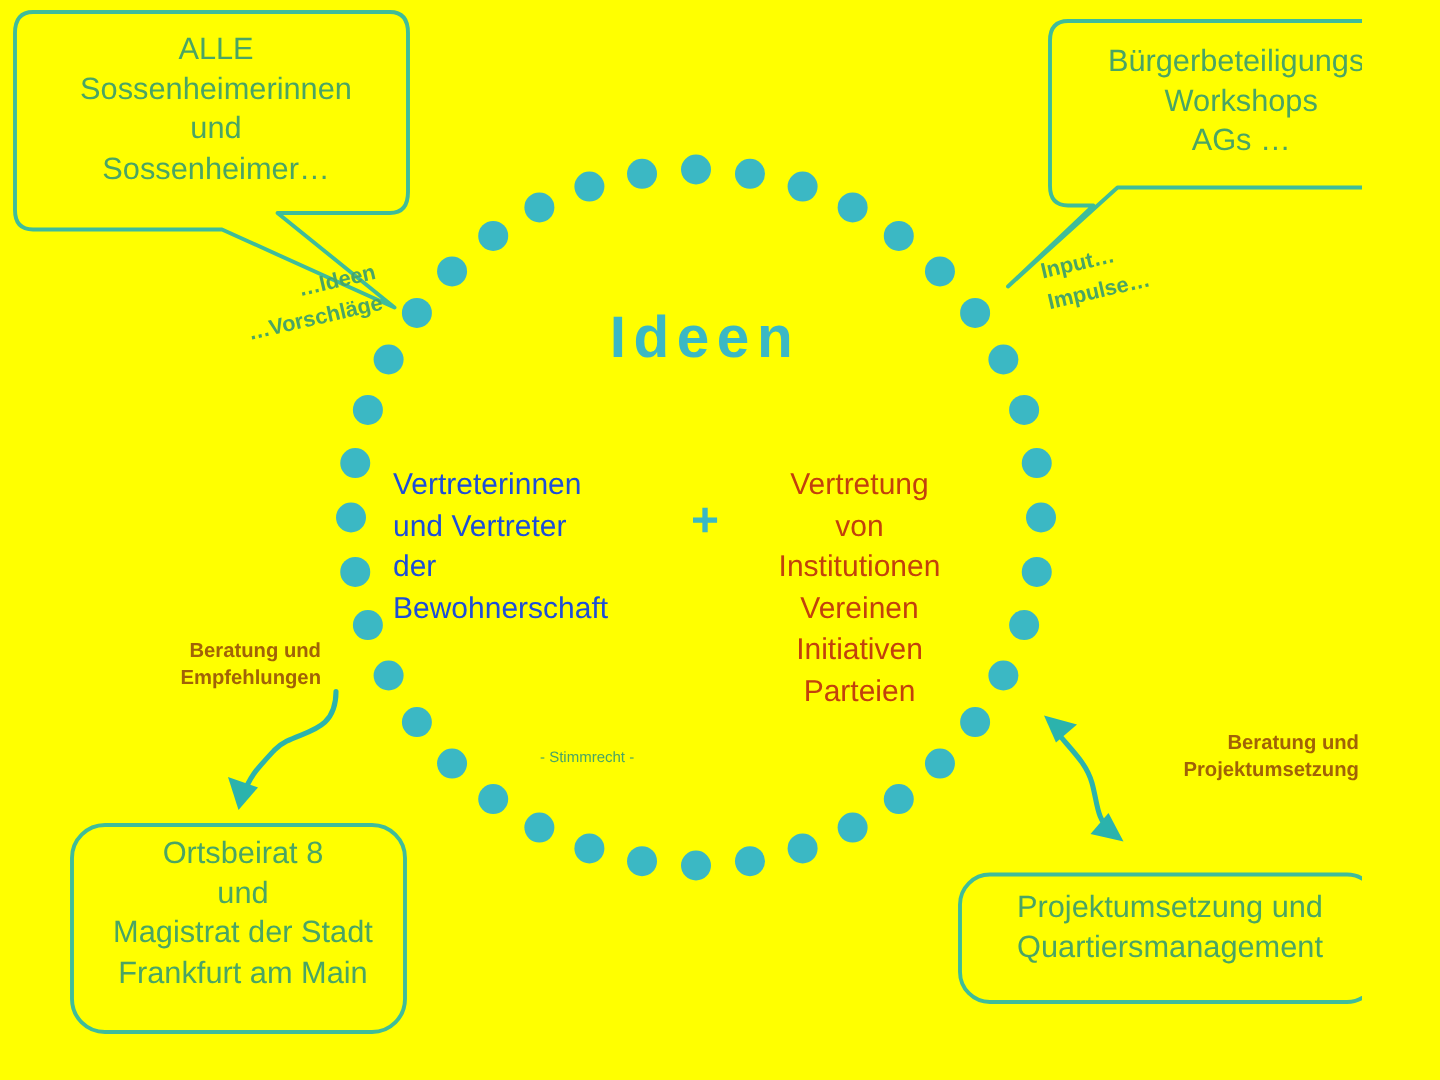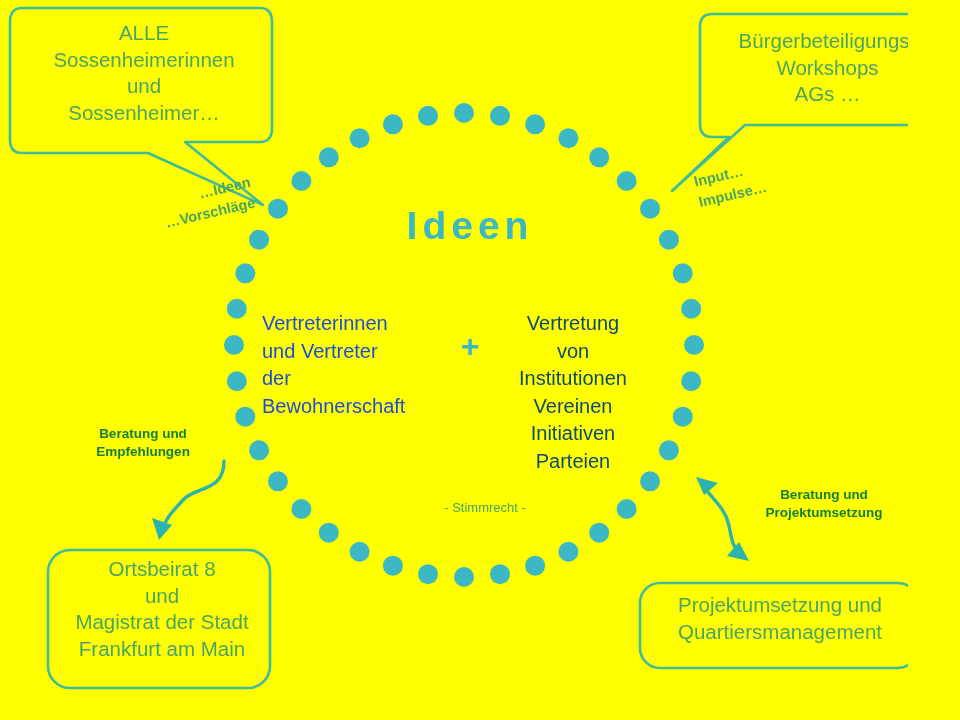--- a/index.html
+++ b/index.html
@@ -80,52 +80,52 @@
     line-height: 1.38;
     white-space: pre-line;
   }
   .col-right {
     position: absolute;
     left: 490px;
     top: 310px;
     width: 166px;
     text-align: center;
     font-size: 20px;
-    color: #0c4a6e;
+    color: #c2410c;
     line-height: 1.38;
     white-space: pre-line;
   }
   .plus-sign {
     position: absolute;
     left: 449px;
     top: 330px;
     width: 42px;
     text-align: center;
     font-size: 32px;
     font-weight: bold;
     color: #3bb8c4;
     line-height: 1;
   }
   .stimmrecht {
     position: absolute;
-    left: 385px;
+    left: 360px;
     top: 500px;
     width: 200px;
-    text-align: center;
-    font-size: 13px;
+    text-align: left;
+    font-size: 10px;
     color: #4aa564;
   }
 
   
   .arrow-label {
     position: absolute;
-    text-align: center;
+    text-align: right;
     font-size: 13.5px;
     font-weight: bold;
-    color: #15803d;
+    color: #a16207;
     line-height: 1.35;
     white-space: pre-line;
   }
   .label-beratung-left {
     left: 72px;
     top: 425px;
     width: 142px;
   }
   .label-beratung-right {
     left: 742px;

